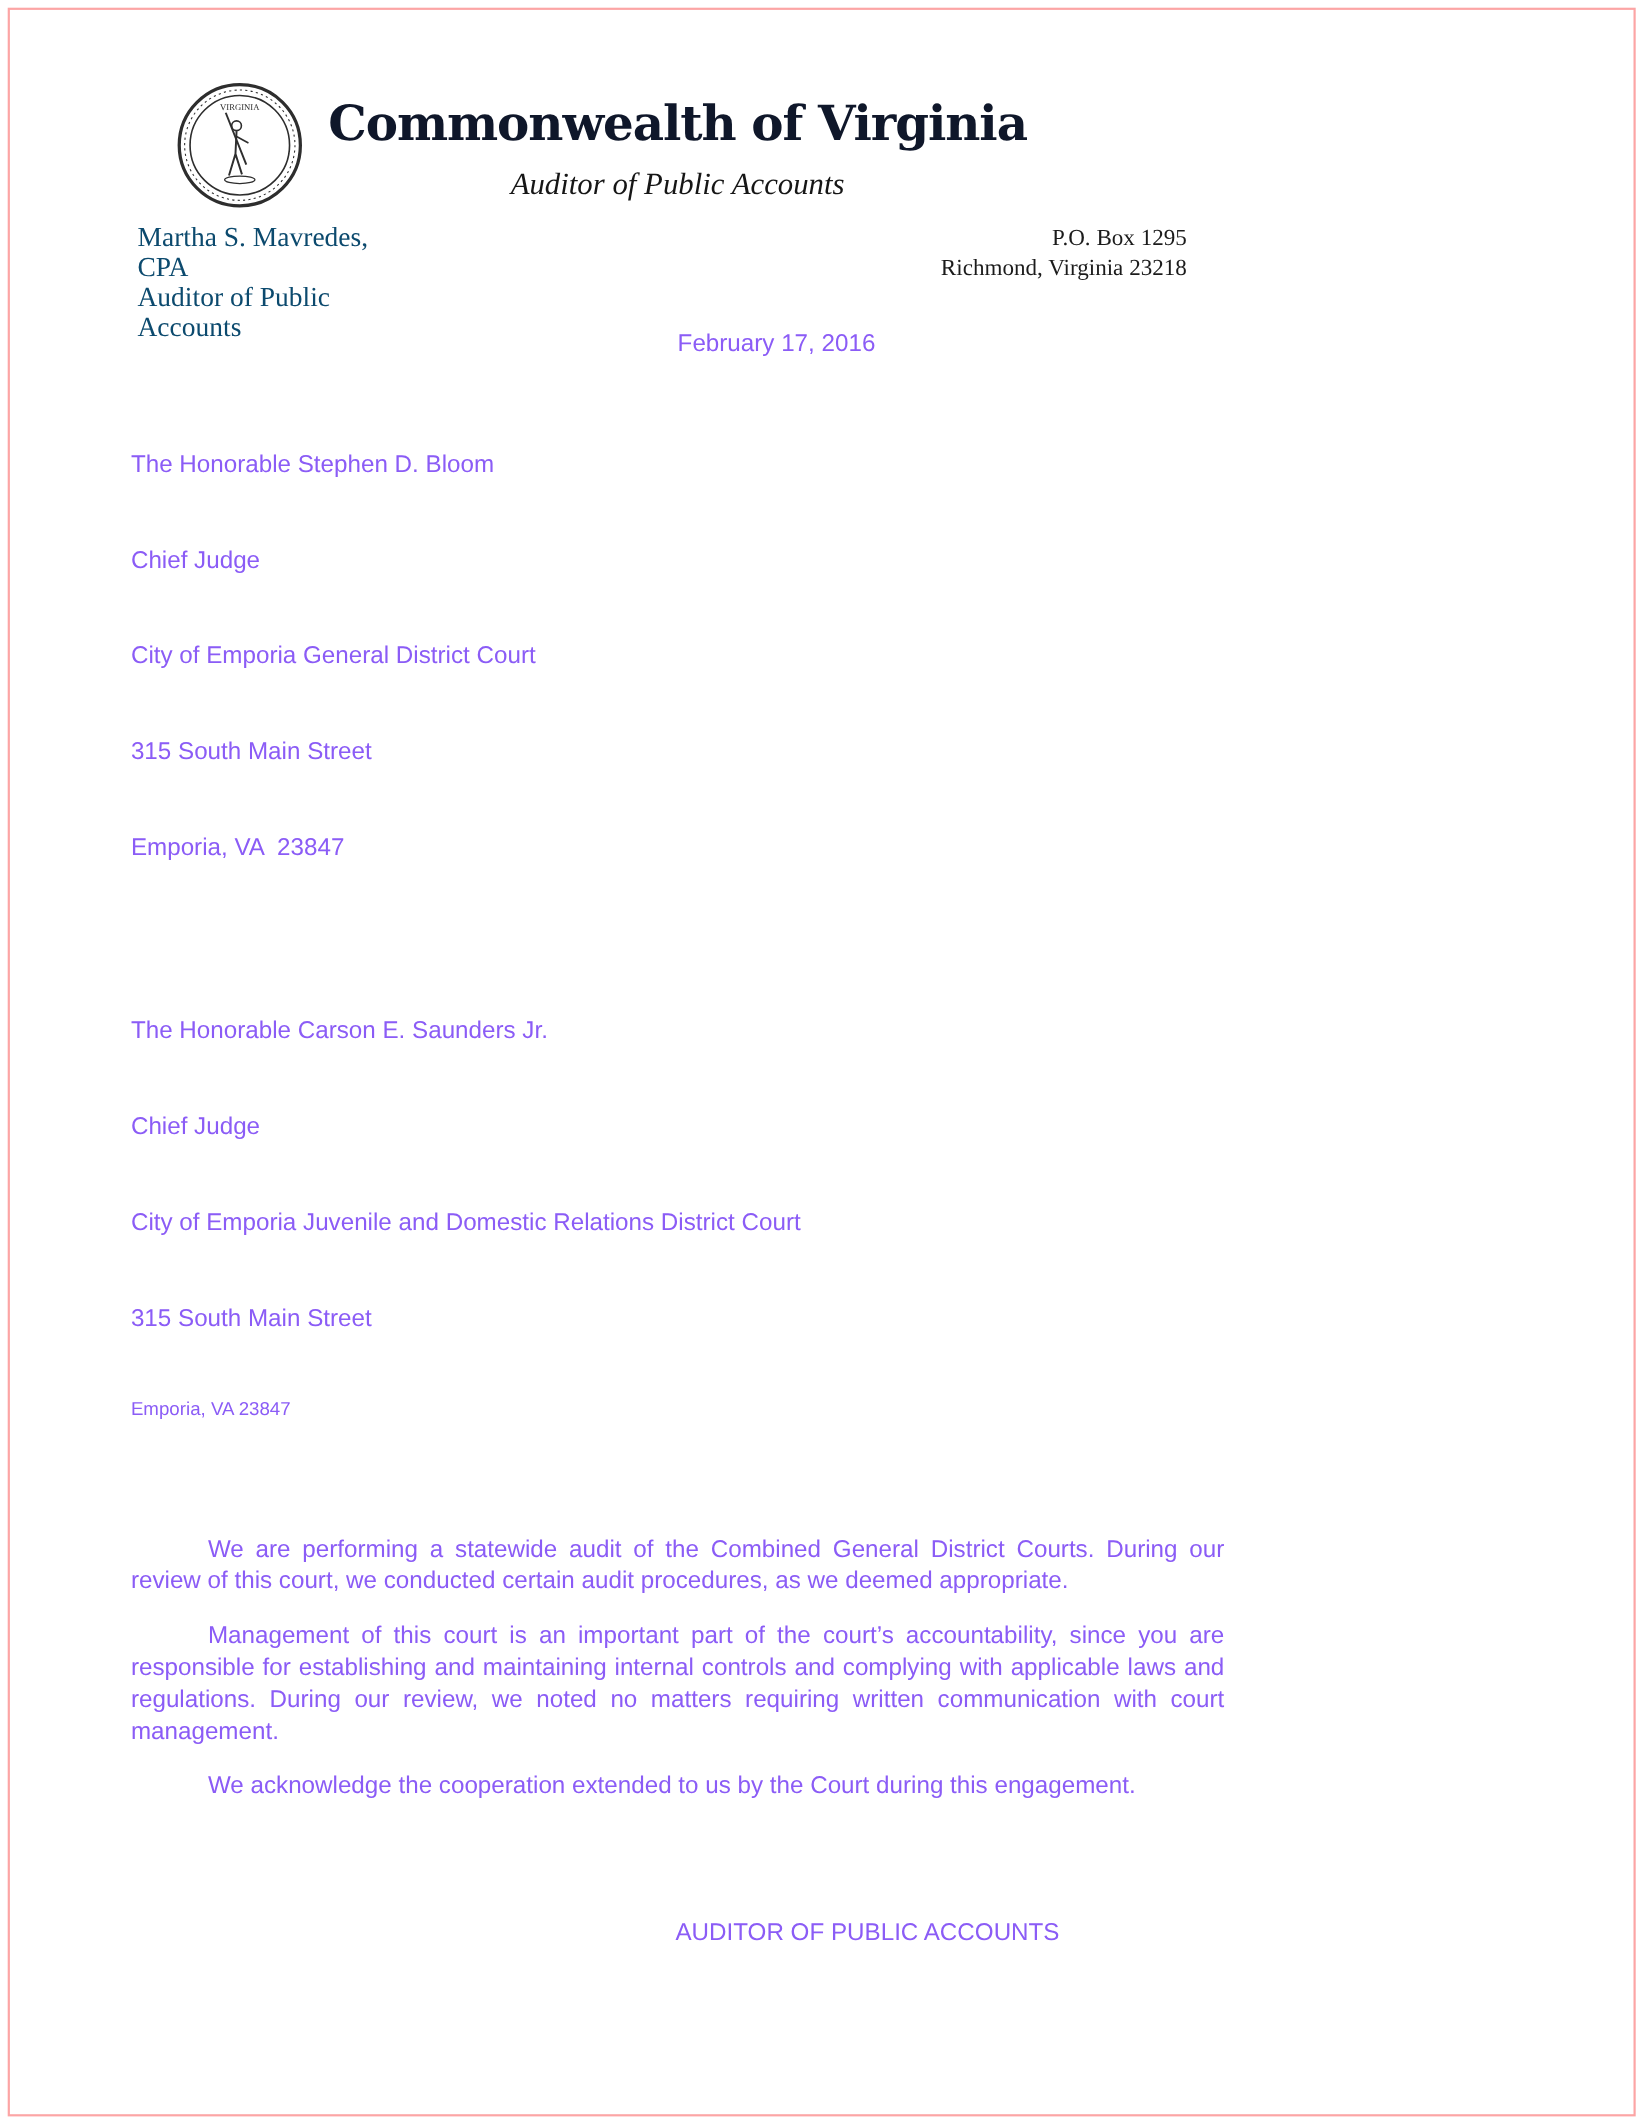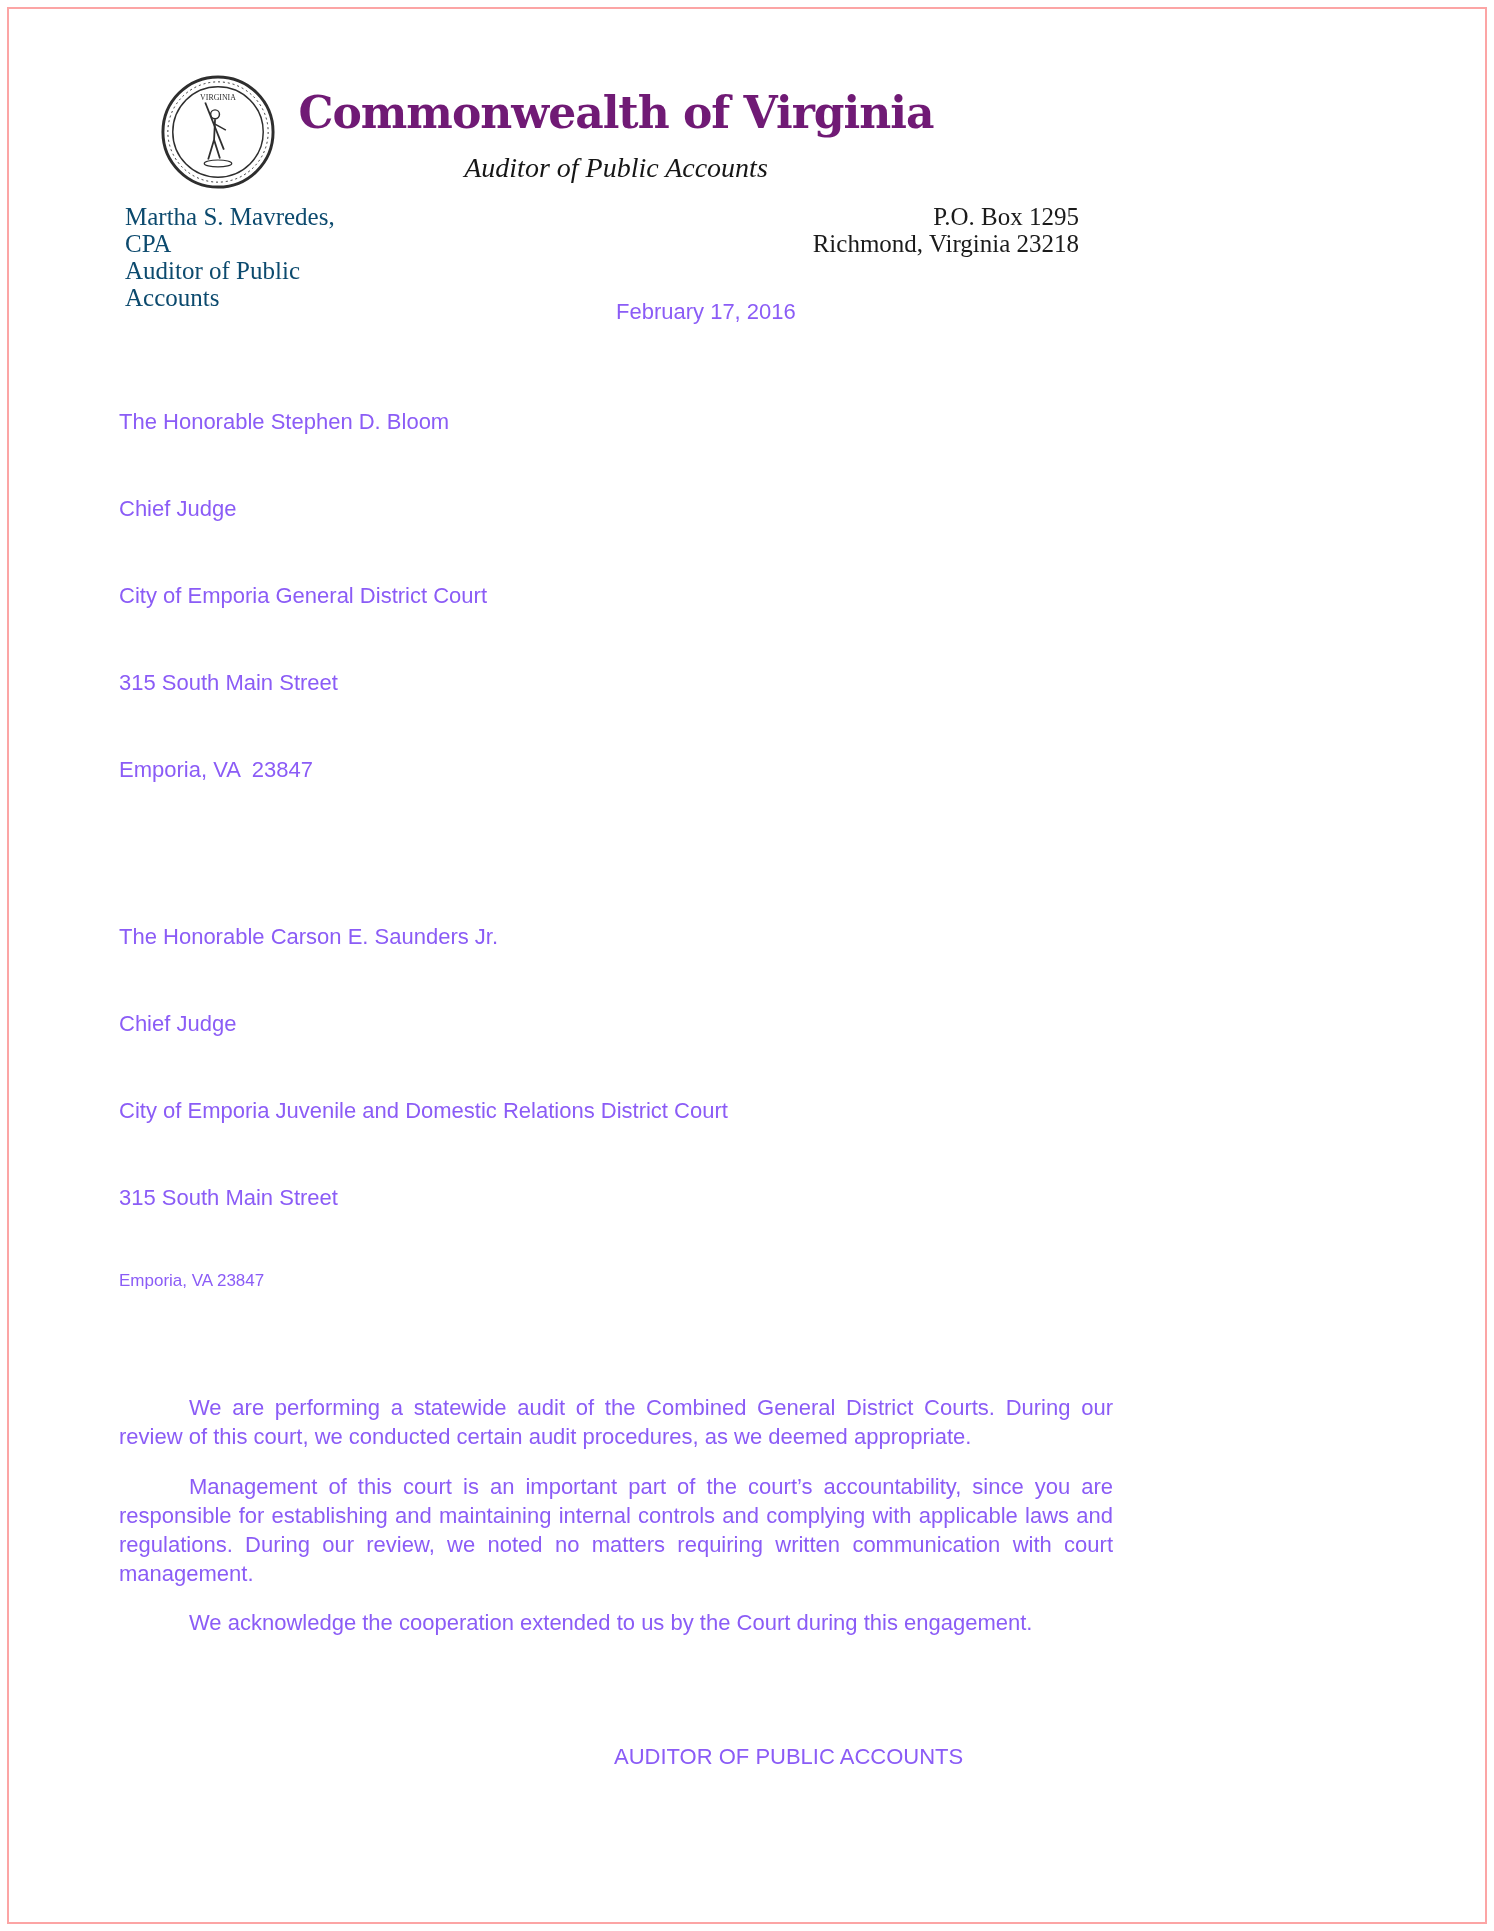--- a/index.html
+++ b/index.html
@@ -17,35 +17,35 @@
   }
   
   .seal {
     position:absolute; left:150px; top:64px; width:118px; height:118px;
   }
   .head-center {
     position:absolute; left:110px; top:78px; width:994px; text-align:center;
   }
   .head-title {
     font-family:"DejaVu Serif", serif;
-    font-weight:700; font-size:44px; letter-spacing:-1px; color:#701a75;
+    font-weight:700; font-size:44px; letter-spacing:-1px; color:#0f172a;
   }
   .head-subtitle {
     margin-top:14px;
     font-family:"Liberation Serif", serif;
     font-style:italic; font-size:28px; color:#161616;
   }
   .head-left {
     position:absolute; left:116px; top:194px; width:252px;
     font-family:"Liberation Serif", serif; font-size:25px; line-height:27px;
     color:#0c4a6e;
   }
   .head-right {
     position:absolute; left:790px; top:194px; width:280px;
-    font-family:"Liberation Serif", serif; font-size:25px; line-height:27px;
+    font-family:"Liberation Serif", serif; font-size:21px; line-height:27px;
     text-align:right; color:#1b1b1b;
   }
   
   .content {
     position:absolute; left:110px; top:0; width:994px;
     font-size:22px; line-height:29px; color:#8b5cf6;
   }
   .date { margin-top:288px; padding-left:497px; white-space:pre-wrap; }
   .addr { white-space:pre-wrap; }
   .addr1 { margin-top:23px; }

